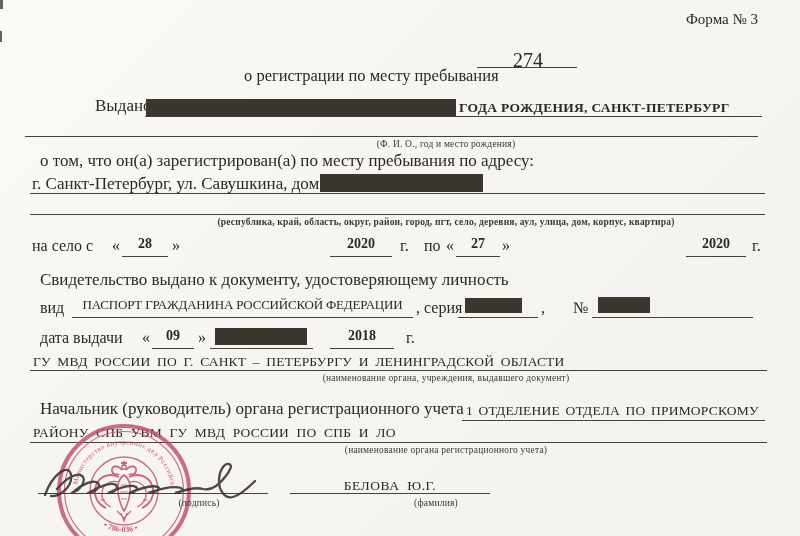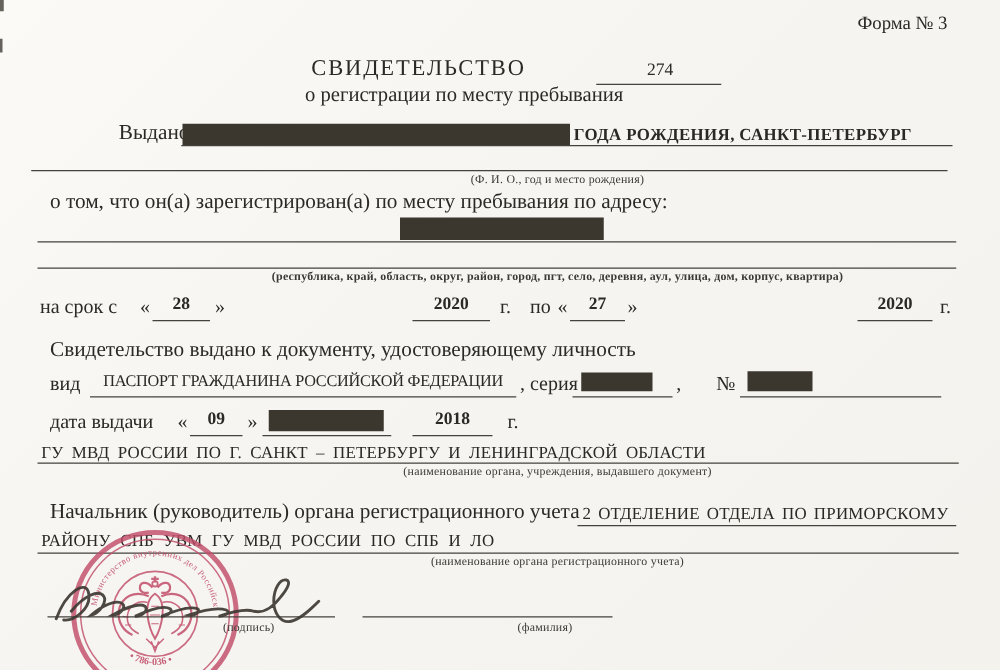--- a/index.html
+++ b/index.html
@@ -16,56 +16,56 @@
   .caps{font-size:13.5px;letter-spacing:.2px;}
   .cap{font-size:9.5px;color:#3b3934;letter-spacing:.2px;padding-left:46px;}
   .bold{font-weight:bold;}
   .ctr{text-align:center;}
   .field{border-bottom:1.3px solid #45423c;text-align:center;}
   .redact{background:#3b372f;position:absolute;}
   .line{position:absolute;border-bottom:1.3px solid #45423c;height:0;}
   .title{font-size:18px;letter-spacing:1.5px;}
   .subtitle{font-size:16.5px;}
   .formlbl{font-size:15px;}
-  .num{font-size:14px;}
+  .num{font-size:20px;}
   .pval{font-weight:bold;font-size:14px;}
   .edge-mark{position:absolute;background:#4a4641;opacity:.85;}
   svg{overflow:visible;}
 </style>
 </head>
 <body>
 
 <div class="page">
 
   <div class="edge-mark" style="left:0;top:8;width:3px;height:9px;"></div>
   <div class="edge-mark" style="left:0;top:31px;width:2px;height:11px;"></div>
 
   <div class="abs formlbl" style="right:42px;top:11px;">Форма № 3</div>
 
-  <div class="abs title" style="left:249px;top:44px;">СВИДЕТЕЛЬСТВО</div>
   <div class="abs num ctr" style="left:478px;top:49px;width:100px;">274</div>
   <div class="line" style="left:477px;top:67px;width:100px;"></div>
   <div class="abs subtitle" style="left:244px;top:66px;">о регистрации по месту пребывания</div>
 
   <div class="abs t17" style="left:83px;top:97px;margin-left:12px;">Выдано</div>
   <div class="redact" style="left:146px;top:99px;width:310px;height:17px;"></div>
   <div class="abs bold" style="left:459px;top:100px;font-size:13.5px;letter-spacing:.3px;">ГОДА РОЖДЕНИЯ, САНКТ-ПЕТЕРБУРГ</div>
   <div class="line" style="left:145px;top:116px;width:617px;"></div>
 
   <div class="line" style="left:25px;top:136px;width:733px;"></div>
   <div class="abs cap ctr" style="left:0;top:139px;width:800px;">(Ф. И. О., год и место рождения)</div>
 
   <div class="abs t17" style="left:40px;top:152px;">о том, что он(а) зарегистрирован(а) по месту пребывания по адресу:</div>
 
+  <div class="abs t17" style="left:32px;top:175px;">г. Санкт-Петербург, ул. Савушкина, дом</div>
   <div class="redact" style="left:320px;top:174px;width:163px;height:18px;"></div>
   <div class="line" style="left:30px;top:193px;width:735px;"></div>
   <div class="line" style="left:30px;top:214px;width:735px;"></div>
   <div class="abs cap ctr" style="left:0;top:217px;width:800px;font-weight:bold;">(республика, край, область, округ, район, город, пгт, село, деревня, аул, улица, дом, корпус, квартира)</div>
 
-  <div class="abs t16" style="left:32px;top:237px;">на срок с</div>
+  <div class="abs t16" style="left:32px;top:237px;">на село с</div>
   <div class="abs t16" style="left:112px;top:237px;">«</div>
   <div class="abs field pval" style="left:122px;top:236px;width:46px;height:20px;">28</div>
   <div class="abs t16" style="left:172px;top:237px;">»</div>
   <div class="abs field pval" style="left:330px;top:236px;width:62px;height:20px;">2020</div>
   <div class="abs t16" style="left:400px;top:237px;">г.</div>
   <div class="abs t16" style="left:424px;top:237px;">по</div>
   <div class="abs t16" style="left:446px;top:237px;">«</div>
   <div class="abs field pval" style="left:456px;top:236px;width:44px;height:20px;">27</div>
   <div class="abs t16" style="left:502px;top:237px;">»</div>
   <div class="abs field pval" style="left:686px;top:236px;width:60px;height:20px;">2020</div>
@@ -90,21 +90,21 @@
   <div class="redact" style="left:215px;top:328px;width:92px;height:17px;"></div>
   <div class="line" style="left:210px;top:348px;width:103px;"></div>
   <div class="abs field pval" style="left:330px;top:328px;width:64px;height:20px;">2018</div>
   <div class="abs t16" style="left:406px;top:329px;">г.</div>
 
   <div class="abs caps" style="left:33px;top:354px;word-spacing:3px;">ГУ МВД РОССИИ ПО Г. САНКТ – ПЕТЕРБУРГУ И ЛЕНИНГРАДСКОЙ ОБЛАСТИ</div>
   <div class="line" style="left:30px;top:370px;width:737px;"></div>
   <div class="abs cap ctr" style="left:0;top:373px;width:800px;">(наименование органа, учреждения, выдавшего документ)</div>
 
   <div class="abs t17" style="left:40px;top:400px;">Начальник (руководитель) органа регистрационного учета</div>
-  <div class="abs caps" style="left:466px;top:403px;word-spacing:2px;">2 ОТДЕЛЕНИЕ ОТДЕЛА ПО ПРИМОРСКОМУ</div>
+  <div class="abs caps" style="left:466px;top:403px;word-spacing:2px;">1 ОТДЕЛЕНИЕ ОТДЕЛА ПО ПРИМОРСКОМУ</div>
   <div class="line" style="left:462px;top:420px;width:303px;"></div>
   <div class="abs caps" style="left:33px;top:425px;word-spacing:4px;">РАЙОНУ СПБ УВМ ГУ МВД РОССИИ ПО СПБ И ЛО</div>
   <div class="line" style="left:30px;top:442px;width:737px;"></div>
   <div class="abs cap ctr" style="left:0;top:445px;width:800px;">(наименование органа регистрационного учета)</div>
 
   <svg class="abs" style="left:25px;top:424px;" width="220" height="112" viewBox="0 0 220 112">
     <g stroke="#c24e6a" fill="none" opacity="0.82">
       <circle cx="99" cy="67" r="65" stroke-width="4"></circle>
       <circle cx="99" cy="67" r="59.5" stroke-width="1.2"></circle>
       <circle cx="99" cy="67" r="34" stroke-width="1.4"></circle>
@@ -136,16 +136,17 @@
       <path d="M-7,19 L0,26 L7,19 M-3,21 L0,29 L3,21" stroke-width="1.2"></path>
     </g>
   </svg>
 
   <div class="line" style="left:38px;top:493px;width:230px;"></div>
   <svg class="abs" style="left:35px;top:455px;" width="240" height="60" viewBox="0 0 240 60">
     <path d="M10,40 C18,18 34,8 36,20 C38,32 24,42 16,41 M22,34 C32,22 44,16 48,22 C51,27 44,36 38,37 C46,30 58,24 63,28 C66,31 61,37 55,37 C64,32 76,27 81,30 C84,33 79,38 73,38 C84,33 96,29 101,32 C104,34 99,38 94,38 C106,33 118,30 123,32 C126,34 121,38 116,37 C128,33 140,31 146,33 C150,35 145,38 140,38 C152,34 162,32 168,34 C176,36 184,30 190,22 C195,16 198,10 194,9 C189,8 184,16 184,26 C184,36 190,44 198,42 C206,40 214,32 220,26" fill="none" stroke="#3e3a33" stroke-width="2.3" stroke-linecap="round" opacity="0.92"></path>
   </svg>
   <div class="abs cap ctr" style="left:38px;top:498px;width:230px;">(подпись)</div>
 
+  <div class="abs caps ctr" style="left:290px;top:478px;width:200px;word-spacing:4px;letter-spacing:.5px;">БЕЛОВА Ю.Г.</div>
   <div class="line" style="left:290px;top:493px;width:200px;"></div>
   <div class="abs cap ctr" style="left:290px;top:498px;width:200px;">(фамилия)</div>
 
 </div>
 
 </body></html>

